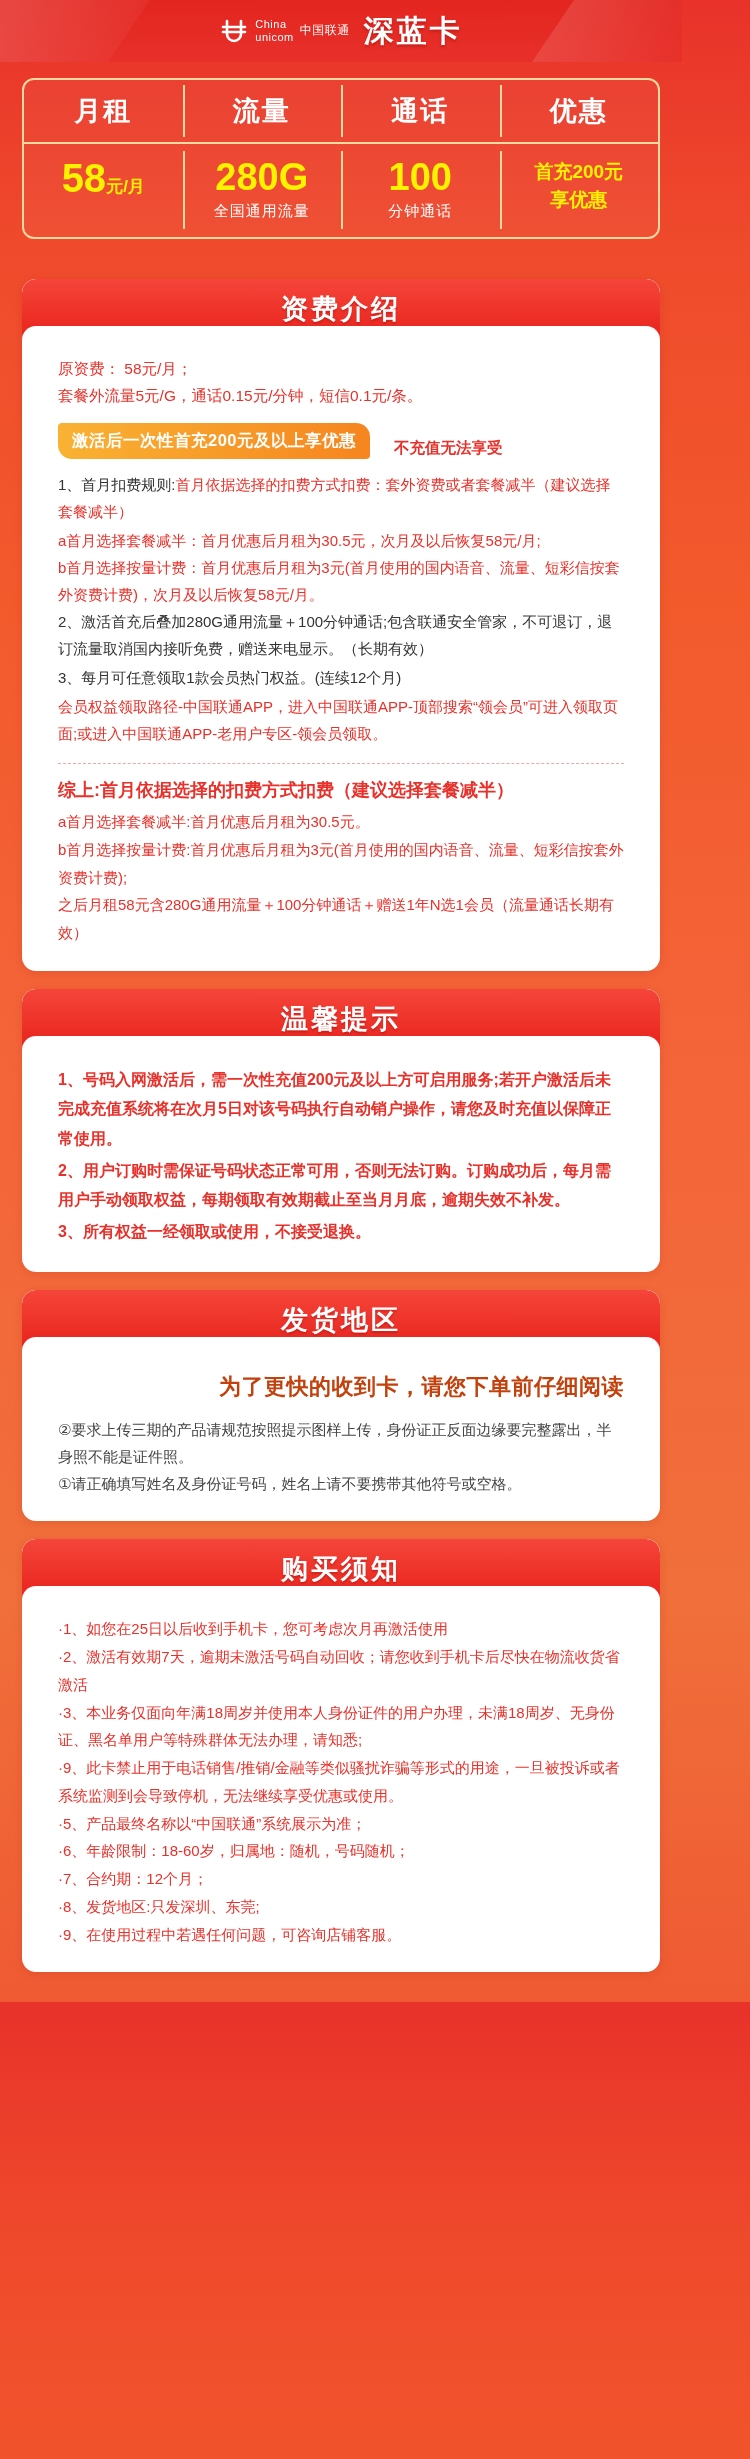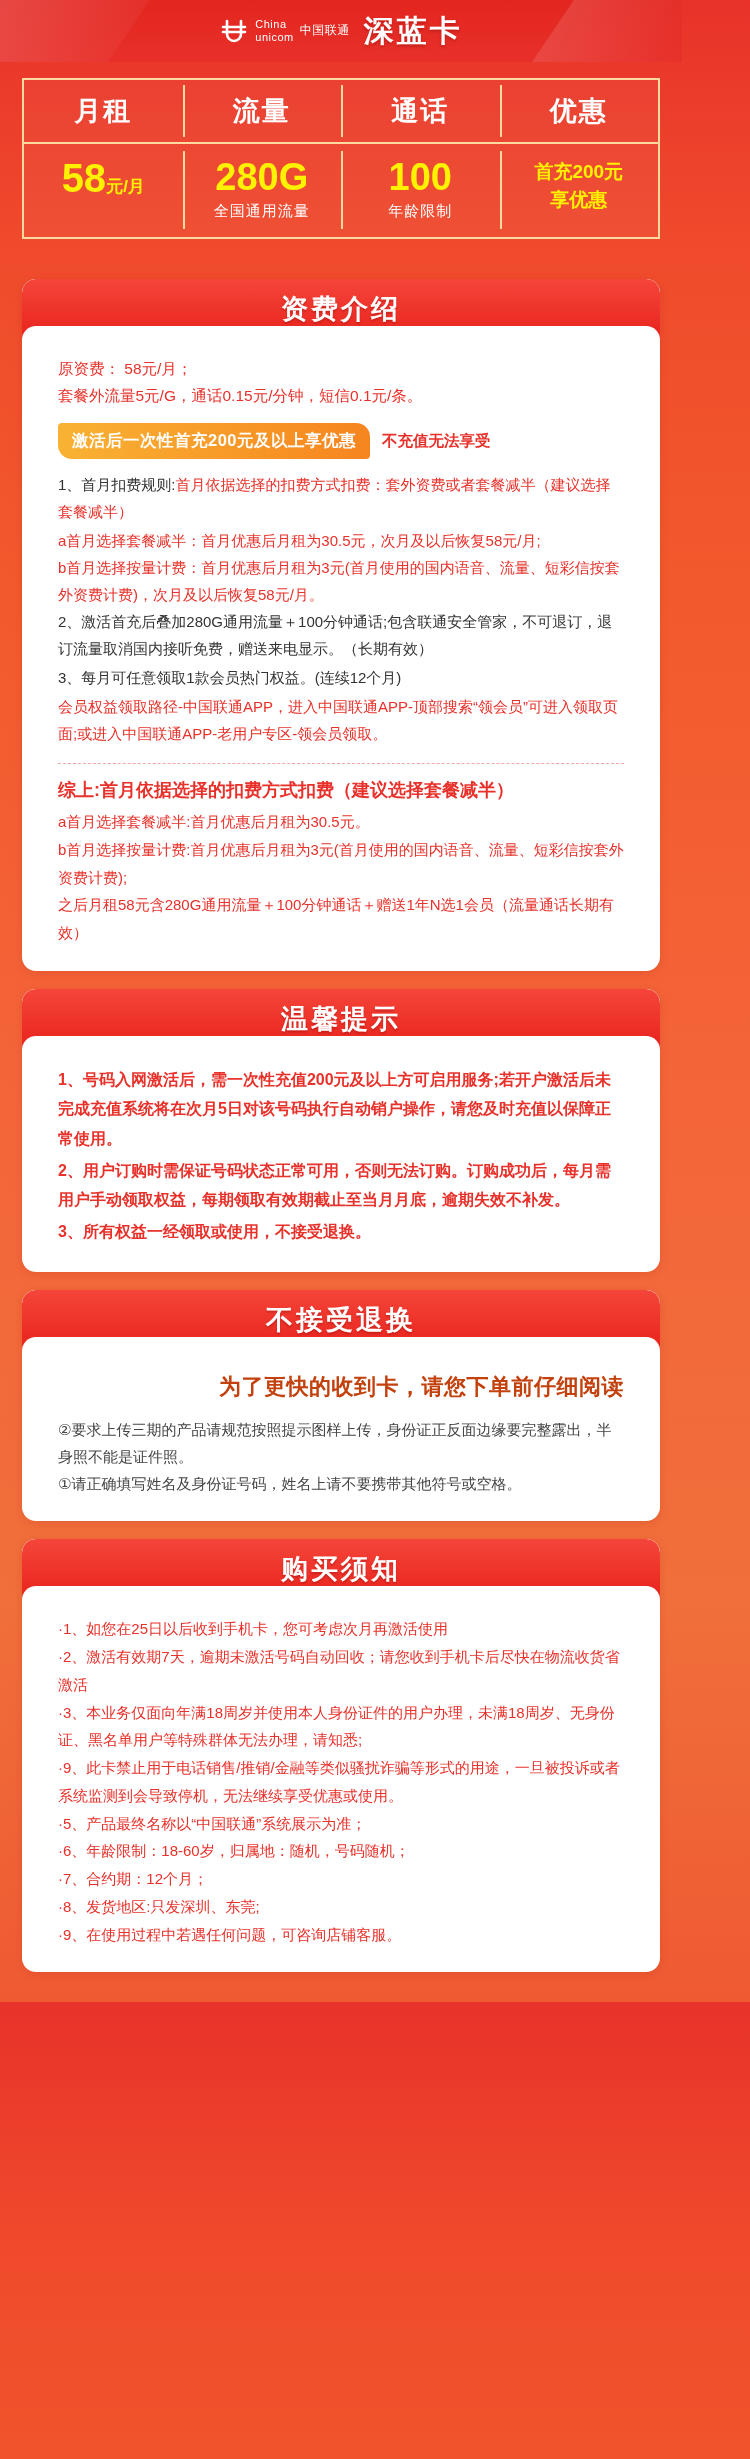--- a/index.html
+++ b/index.html
@@ -36,21 +36,21 @@
     background: linear-gradient(135deg, rgba(255,255,255,.16), rgba(255,255,255,0));
   }
   .ribbon-left { left: 0; clip-path: polygon(0 0,100% 0,72% 100%,0 100%); }
   .ribbon-right { right: 0; clip-path: polygon(28% 0,100% 0,100% 100%,0 100%); }
 
   
   .hero { padding: 16px 22px 22px; }
   .hero-table {
     width: 100%;
     border: 2px solid #ffd9a0;
-    border-radius: 0;
+    border-radius: 12px;
     overflow: hidden;
     background: rgba(255,255,255,.04);
   }
   .hero-row { display: flex; }
   .hero-head .cell {
     color: #fff; font-size: 27px; font-weight: bold; letter-spacing: 2px;
     padding: 13px 0; text-align: center;
   }
   .hero-head { border-bottom: 2px solid #ffd9a0; }
   .cell { flex: 1; text-align: center; position: relative; }
@@ -89,21 +89,21 @@
   .card-title {
     color: #fff; font-size: 27px; font-weight: bold; letter-spacing: 3px;
     position: relative; z-index: 2;
     text-shadow: 0 2px 2px rgba(130,0,0,.3);
   }
   .card-body { padding: 16px 36px 0; }
   p.line { font-size: 15.5px; line-height: 1.75; color:#e8312a; }
 
   
   .promo-strip {
-    display: flex; align-items: center; gap: 12px; margin: 14px 0 12px;
+    display: flex; align-items: flex-end; gap: 24px; margin: 14px 0 12px;
   }
   .promo-banner {
     background: linear-gradient(90deg,#f9b233 0%, #f6851f 100%);
     color: #fff; font-size: 16.5px; font-weight: bold;
     padding: 7px 14px; border-radius: 4px 14px 4px 14px;
     letter-spacing: .5px;
   }
   .promo-note { color: #e8312a; font-size: 15.5px; font-weight: bold; }
   .rule { font-size: 15px; line-height: 1.8; margin-bottom: 2px; color: #333; }
   .rule .hl { color: #e8312a; }
@@ -173,21 +173,21 @@
           <div class="price-main">
             <span>58</span><span class="unit">元/月</span>
           </div>
         </div>
         <div class="cell">
           <div class="val-big">280G</div>
           <div class="val-sub">全国通用流量</div>
         </div>
         <div class="cell">
           <div class="val-big">100</div>
-          <div class="val-sub">年龄限制</div>
+          <div class="val-sub">分钟通话</div>
         </div>
         <div class="cell">
           <div class="val-promo">首充200元</div>
           <div class="val-promo">享优惠</div>
         </div>
       </div>
     </div>
   </div>
 
   <div class="card">
@@ -227,21 +227,21 @@
     </div>
     <div class="card-body tips">
       <p>1、号码入网激活后，需一次性充值200元及以上方可启用服务;若开户激活后未完成充值系统将在次月5日对该号码执行自动销户操作，请您及时充值以保障正常使用。</p>
       <p>2、用户订购时需保证号码状态正常可用，否则无法订购。订购成功后，每月需用户手动领取权益，每期领取有效期截止至当月月底，逾期失效不补发。</p>
       <p>3、所有权益一经领取或使用，不接受退换。</p>
     </div>
   </div>
 
   <div class="card">
     <div class="card-title-bar">
-      <div class="card-title">不接受退换</div>
+      <div class="card-title">发货地区</div>
     </div>
     <div class="card-body">
       <div class="order-lead">为了更快的收到卡，请您下单前仔细阅读</div>
       <p class="order-note">②要求上传三期的产品请规范按照提示图样上传，身份证正反面边缘要完整露出，半身照不能是证件照。</p>
       <p class="order-note">①请正确填写姓名及身份证号码，姓名上请不要携带其他符号或空格。</p>
     </div>
   </div>
 
   <div class="card">
     <div class="card-title-bar">

